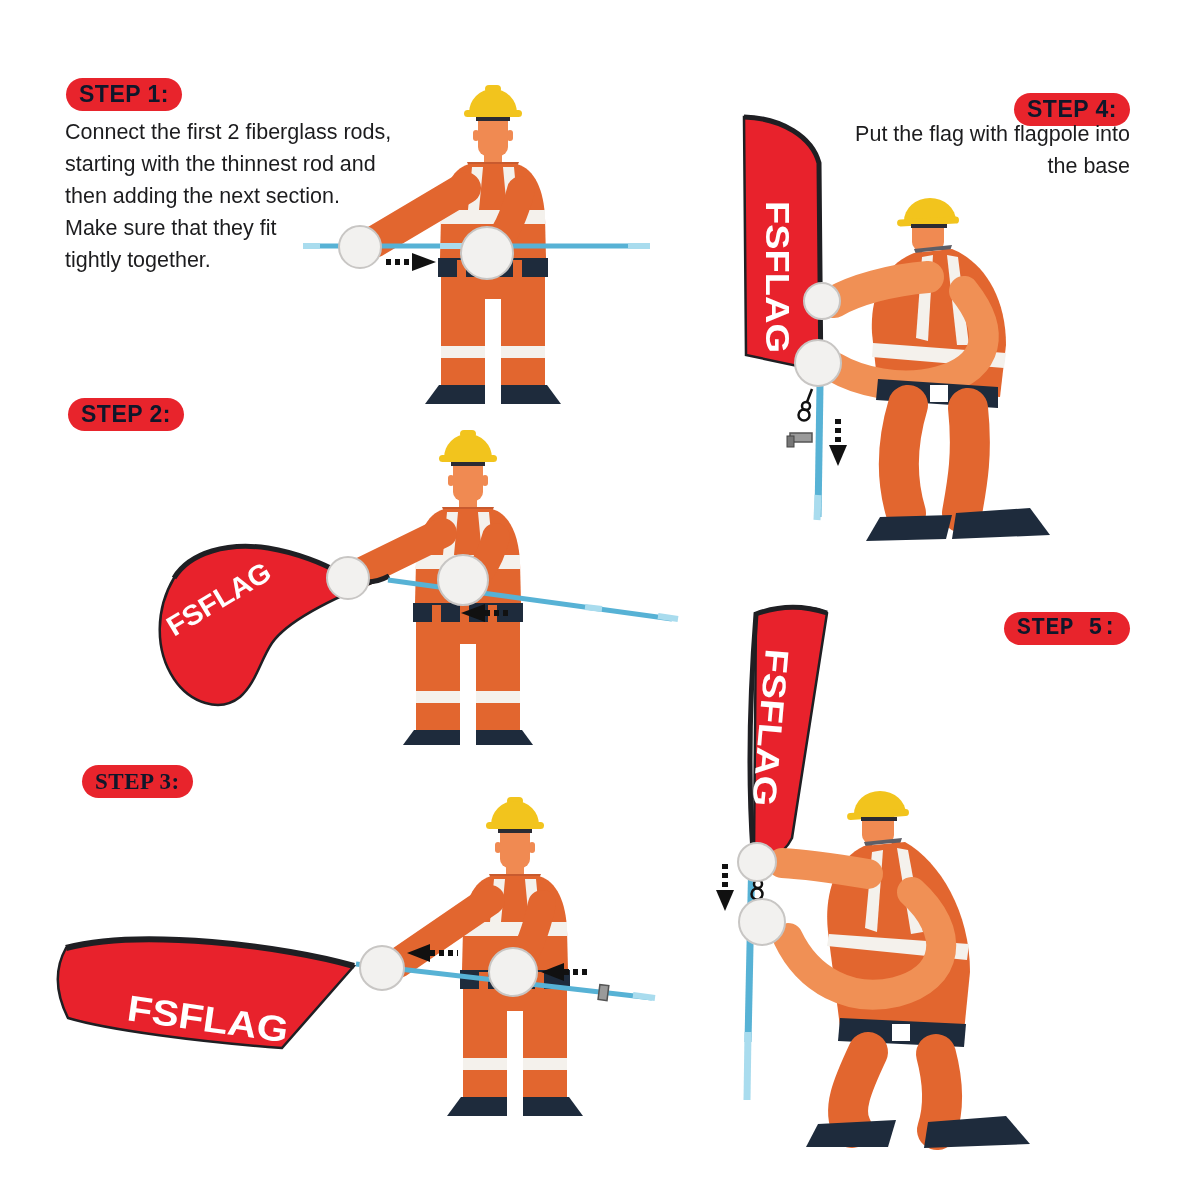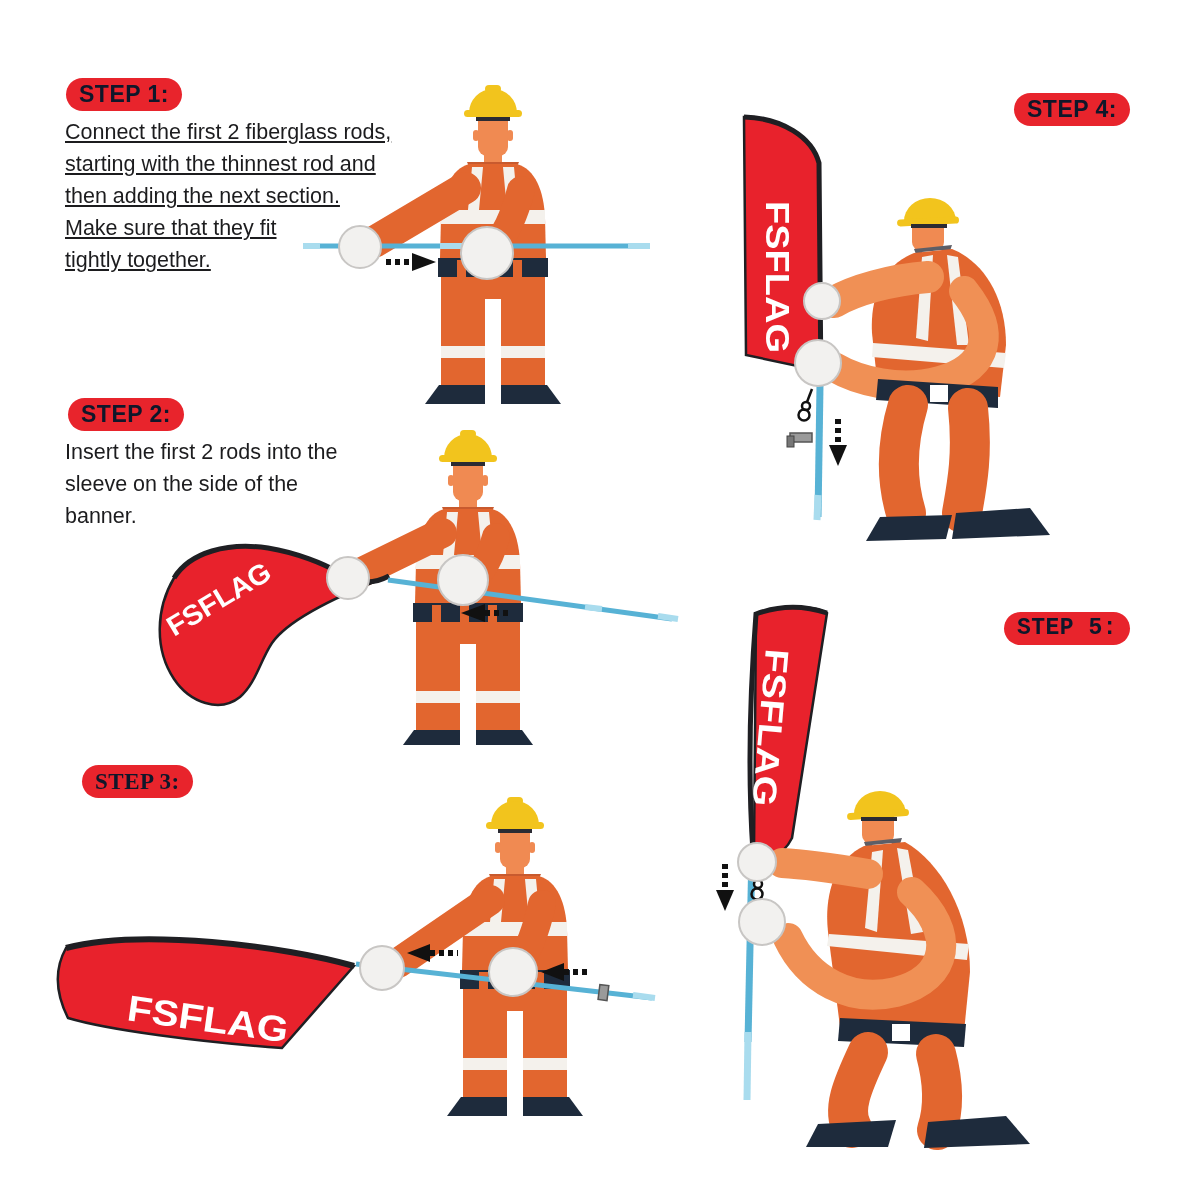--- a/index.html
+++ b/index.html
@@ -52,28 +52,27 @@
       </g>
     </defs>
   </svg>
 
   <div class="badge" style="left:66px;top:78px;">STEP 1:</div>
   <div class="badge" style="left:68px;top:398px;">STEP 2:</div>
   <div class="badge" style="left:82px;top:765px;font-family:Liberation Serif, serif;">STEP 3:</div>
   <div class="badge" style="right:70px;top:93px;">STEP 4:</div>
   <div class="badge" style="right:70px;top:612px;font-family:Liberation Mono, monospace;">STEP 5:</div>
 
-  <div class="step-text" style="left:65px;top:116px;width:380px;text-decoration:underline;">Connect the first 2 fiberglass rods,
+  <div class="step-text" style="left:65px;top:116px;width:380px;">Connect the first 2 fiberglass rods,
 starting with the thinnest rod and
 then adding the next section.
 Make sure that they fit
 tightly together.</div>
-  <div class="step-text" style="left:65px;top:436px;width:380px;">Insert the first 2 rods into the
-sleeve on the side of the
-banner.</div>
+  <div class="step-text align-right" style="right:70px;top:118px;width:310px;">Put the flag with flagpole into
+the base</div>
 
   <svg class="illus" style="left:290px;top:80px;" width="380" height="335" viewBox="0 0 380 335">
     <use href="#worker-front" transform="translate(203,8)"></use>
     <path d="M175,108 L84,162" stroke="#e2662f" stroke-width="32" stroke-linecap="round" fill="none"></path>
     <path d="M231,110 C223,140 214,158 202,168" stroke="#e2662f" stroke-width="28" stroke-linecap="round" fill="none"></path>
     <g>
       <line x1="18" y1="166" x2="348" y2="166" stroke="#57b2d5" stroke-width="5"></line>
       <line x1="13" y1="166" x2="30" y2="166" stroke="#a9dcee" stroke-width="6"></line>
       <line x1="150" y1="166" x2="174" y2="166" stroke="#a9dcee" stroke-width="6"></line>
       <line x1="338" y1="166" x2="360" y2="166" stroke="#a9dcee" stroke-width="6"></line>

